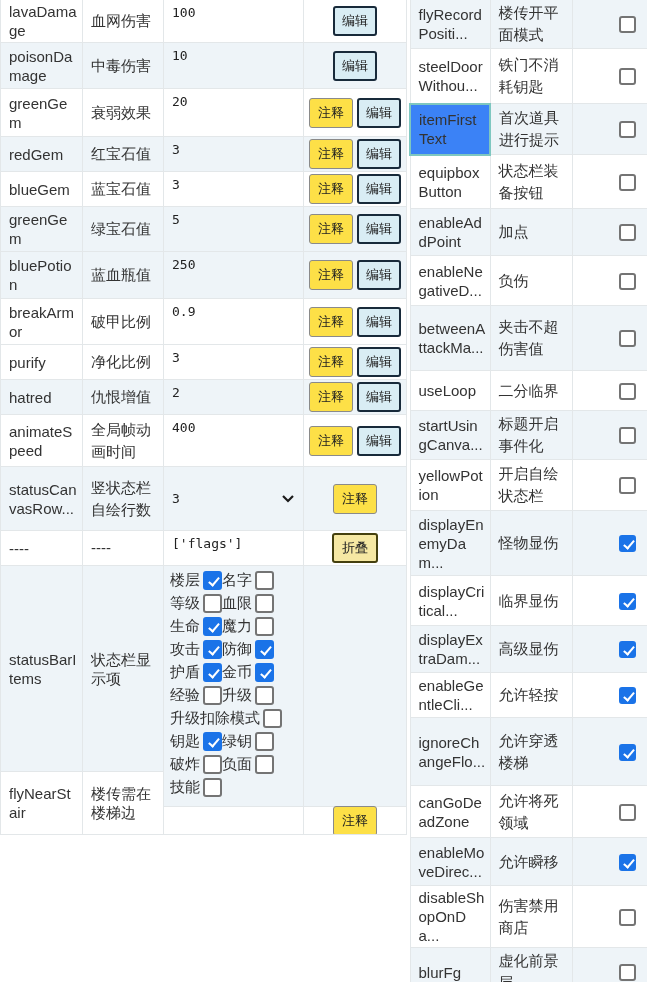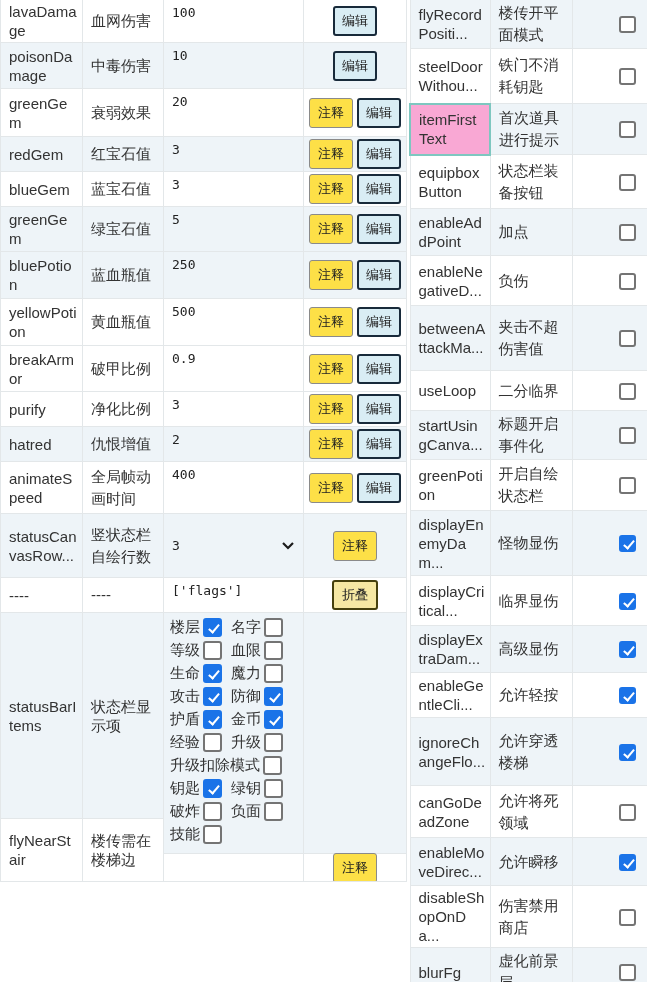--- a/index.html
+++ b/index.html
@@ -29,33 +29,33 @@
              width:100%;height:24px;cursor:pointer;box-sizing:border-box;padding:0 4px 0 0;}
   .selval{font-family:"DejaVu Sans Mono","Liberation Mono",monospace;font-size:13px;color:#222;}
   .cb{display:inline-block;width:17px;height:17px;border:2px solid #747474;border-radius:3px;
       background:#fff;box-sizing:border-box;position:relative;vertical-align:middle;cursor:pointer;flex:none;}
   .cbL{width:19px;height:19px;}
   .cb.on{background:#1a73e8;border-color:#1a73e8;}
   .cb.on::after{content:"";position:absolute;left:5px;top:1px;width:4px;height:9px;
       border:solid #fff;border-width:0 2.5px 2.5px 0;transform:rotate(40deg);}
   .cbL.on::after{left:6px;top:2px;}
   .cbcell{text-align:center;vertical-align:middle;}
-  td.sel{border:2px solid #7ec7c0;background:#f9a8d4;}
+  td.sel{border:2px solid #7ec7c0;background:#3b82f6;}
   
   tr.merged td{padding:0;vertical-align:top;}
   .suba,.subb{display:flex;align-items:center;padding:0 4px 0 8px;box-sizing:border-box;
       font-size:15px;line-height:19px;word-break:break-all;}
   .suba{height:205px;background:#eef4f8;}
   .subb{height:62px;border-top:1px solid #e3e7e9;background:#fff;}
   .subva{height:240px;background:#eef4f8;box-sizing:border-box;padding:3px 2px 0 6px;}
   .subvb{height:27px;border-top:1px solid #e3e7e9;background:#fff;display:flex;
       align-items:center;justify-content:center;}
   .fline{display:flex;align-items:center;height:23px;font-size:15px;color:#333;}
   .flabel{margin-right:3px;white-space:nowrap;}
-  .flabel.gap{margin-left:9px;}
+  .flabel.gap{margin-left:0;}
 </style>
 </head>
 <body>
 
 <div class="app">
   <table class="ltable">
     <colgroup>
         <col style="width:82px">
         <col style="width:81px">
         <col style="width:140px">
@@ -97,26 +97,20 @@
           <td class="c">绿宝石值</td>
           <td class="v"><span class="val">5</span></td>
           <td class="b"><button class="btn btn-note">注释</button><button class="btn btn-edit">编辑</button></td>
         </tr>
         <tr class="alt" style="height: 47px;">
           <td class="k">bluePotion</td>
           <td class="c">蓝血瓶值</td>
           <td class="v"><span class="val">250</span></td>
           <td class="b"><button class="btn btn-note">注释</button><button class="btn btn-edit">编辑</button></td>
         </tr>
-        <tr style="height: 47px;">
-          <td class="k">yellowPotion</td>
-          <td class="c">黄血瓶值</td>
-          <td class="v"><span class="val">500</span></td>
-          <td class="b"><button class="btn btn-note">注释</button><button class="btn btn-edit">编辑</button></td>
-        </tr>
         <tr style="height: 46px;">
           <td class="k">breakArmor</td>
           <td class="c">破甲比例</td>
           <td class="v"><span class="val">0.9</span></td>
           <td class="b"><button class="btn btn-note">注释</button><button class="btn btn-edit">编辑</button></td>
         </tr>
         <tr style="height: 31px;">
           <td class="k">purify</td>
           <td class="c">净化比例</td>
           <td class="v"><span class="val">3</span></td>
@@ -278,21 +272,21 @@
           <td class="k">useLoop</td>
           <td class="c">二分临界</td>
           <td class="cbcell"><span class="cb"></span></td>
         </tr>
         <tr class="alt" style="height: 49px;">
           <td class="k">startUsingCanva...</td>
           <td class="c">标题开启事件化</td>
           <td class="cbcell"><span class="cb"></span></td>
         </tr>
         <tr style="height: 51px;">
-          <td class="k">greenPotion</td>
+          <td class="k">yellowPotion</td>
           <td class="c">开启自绘状态栏</td>
           <td class="cbcell"><span class="cb"></span></td>
         </tr>
         <tr class="alt" style="height: 65px;">
           <td class="k">displayEnemyDam...</td>
           <td class="c">怪物显伤</td>
           <td class="cbcell"><span class="cb on"></span></td>
         </tr>
         <tr style="height: 50px;">
           <td class="k">displayCritical...</td>

